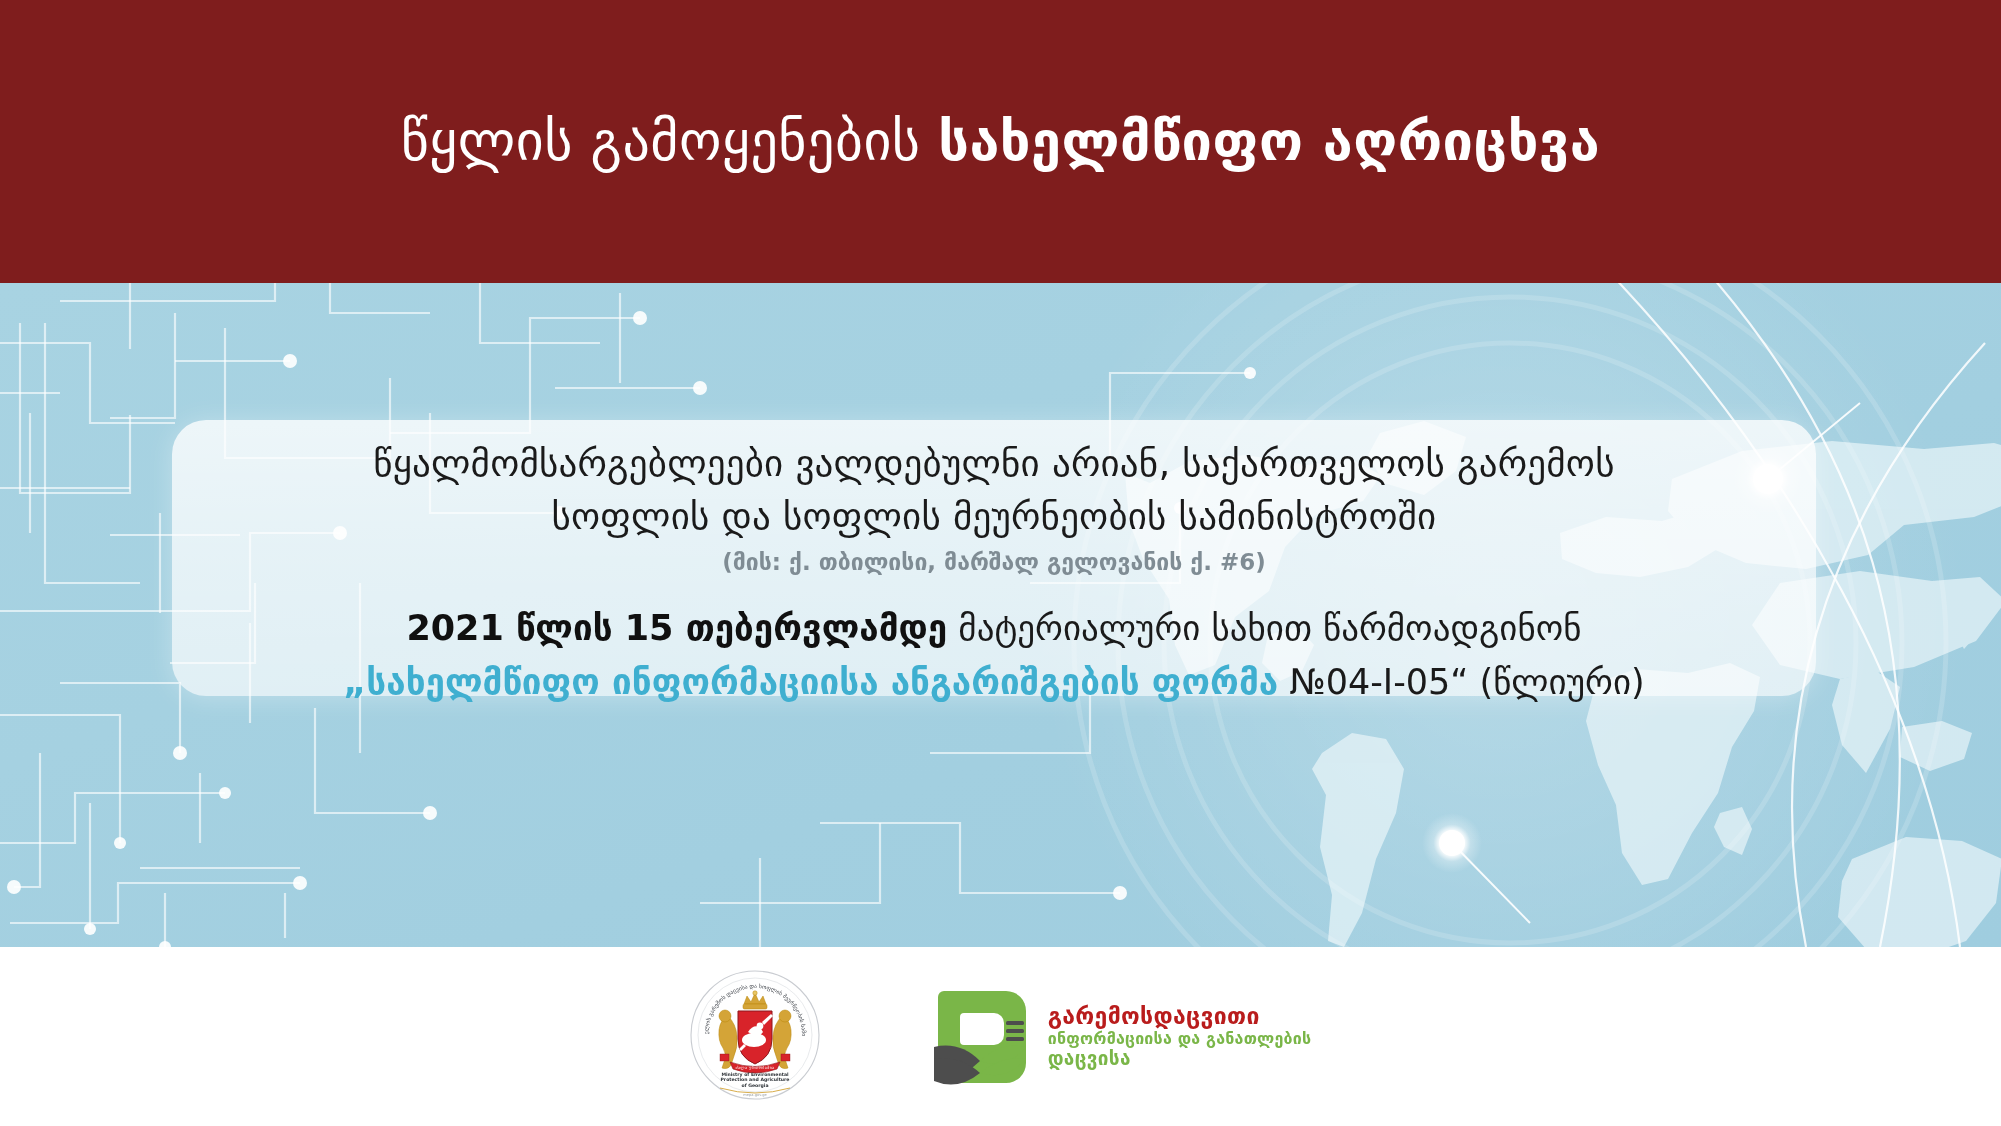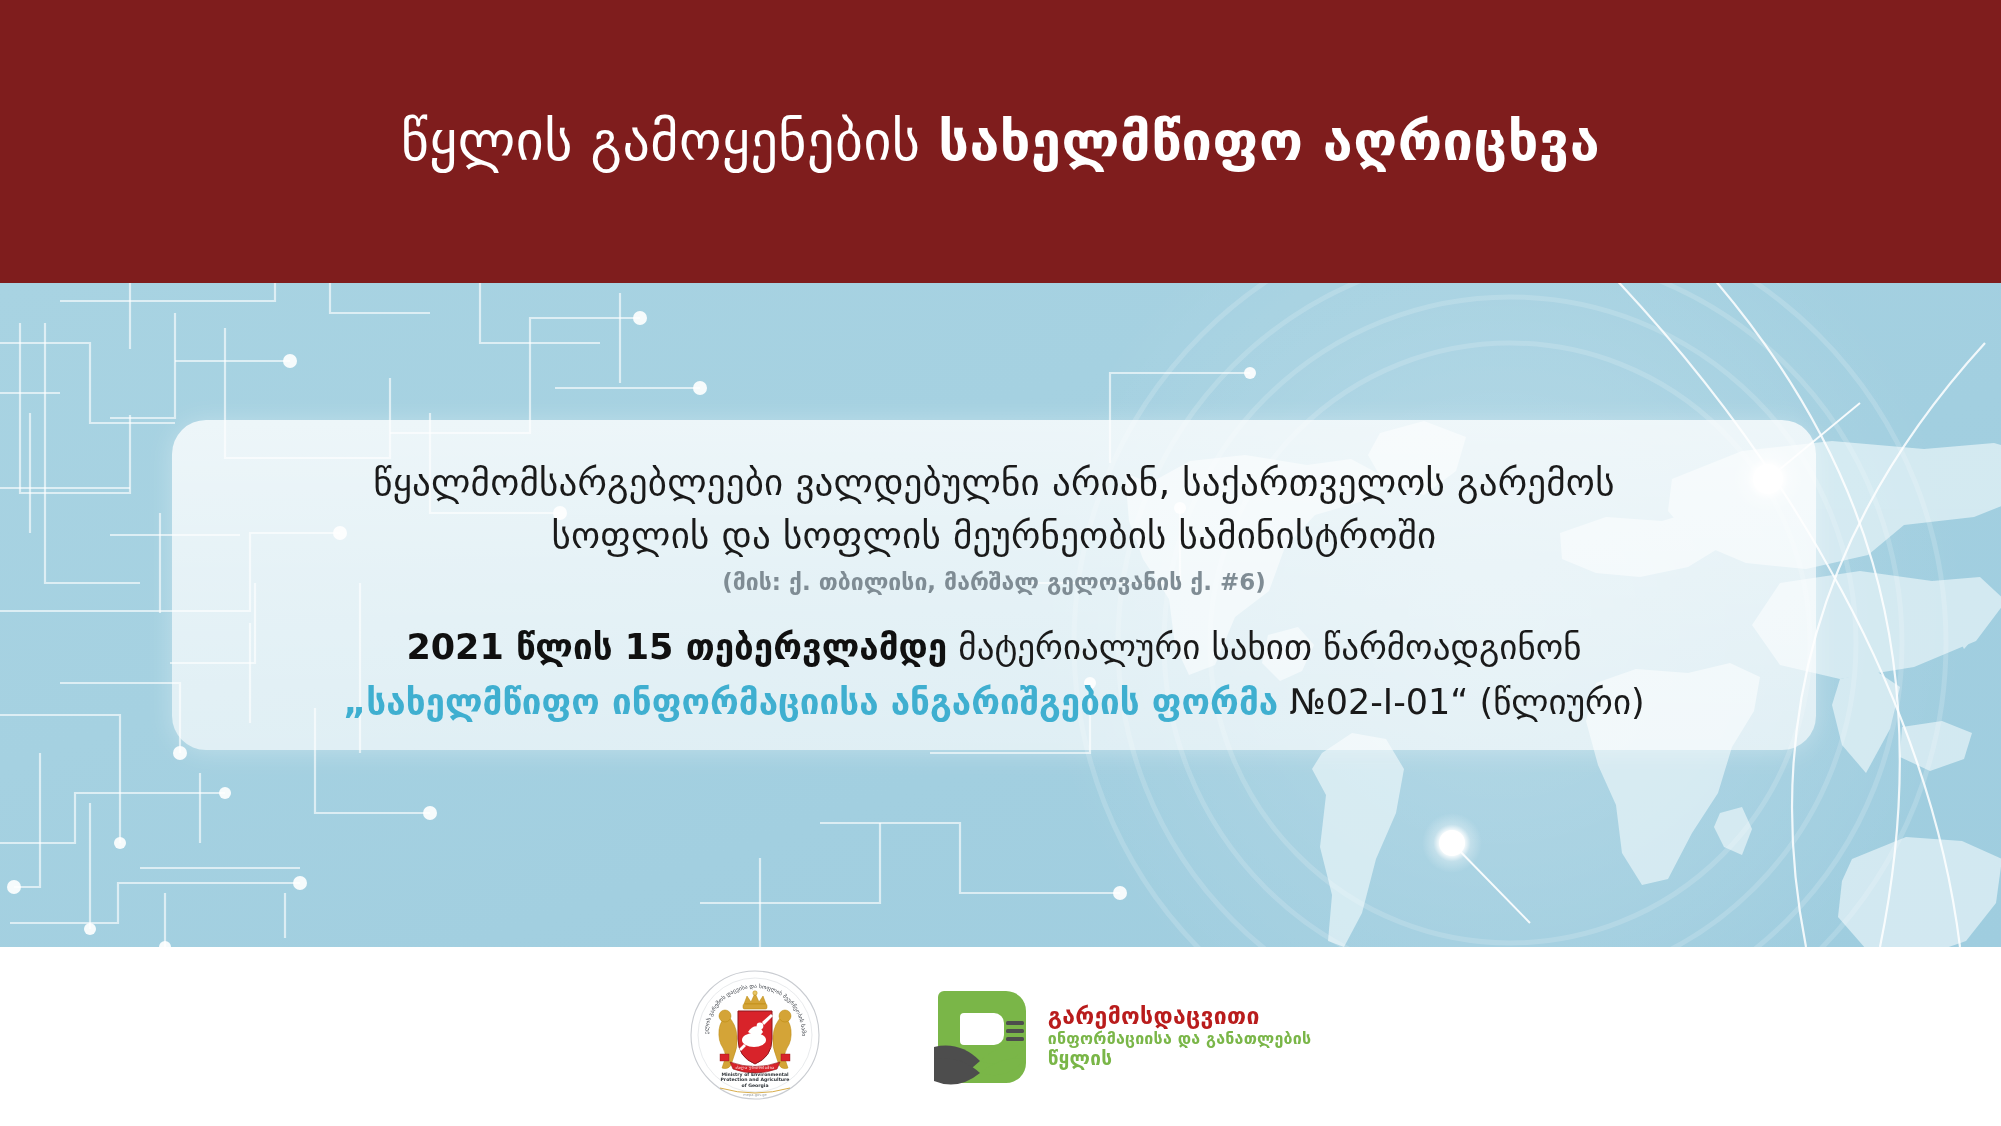--- a/index.html
+++ b/index.html
@@ -27,25 +27,25 @@
   
   .scene {
     position:absolute; left:0; top:283px; width:2001px; height:664px;
     overflow:hidden;
     background:linear-gradient(160deg,#a8d3e2 0%, #a5d1e1 35%, #a2cfe0 60%, #9fcddf 100%);
   }
   .scene-svg { position:absolute; left:0; top:0; width:2001px; height:664px; }
 
   
   .card {
-    position:absolute; left:172px; top:137px; width:1644px; height:330px;
+    position:absolute; left:172px; top:137px; width:1644px; height:276px;
     border-radius:34px;
     background:linear-gradient(180deg, rgba(255,255,255,0.80) 0%, rgba(255,255,255,0.72) 45%, rgba(255,255,255,0.66) 100%);
     box-shadow:0 2px 26px rgba(255,255,255,0.30);
-    display:flex; flex-direction:column; align-items:center; justify-content:flex-end;
+    display:flex; flex-direction:column; align-items:center; justify-content:flex-start;
     padding:18px 60px 22px;
   }
   .card-line { text-align:center; white-space:nowrap; color:#1a1a1a; }
   .l1, .l2 { font-size:37px; font-weight:400; line-height:1.42; letter-spacing:0.2px; }
   .l3 { font-size:23px; font-weight:700; color:#7f8c94; line-height:1.5; margin-top:2px; }
   .l4 { font-size:35px; line-height:1.5; margin-top:22px; }
   .l4 .bold { font-weight:700; color:#101010; }
   .l4 .reg  { font-weight:400; color:#1a1a1a; }
   .l5 { font-size:35px; line-height:1.5; margin-top:2px; }
   .l5 .accent { color:#3fafd0; font-weight:700; }
@@ -220,21 +220,21 @@
 
       <div class="card-line l2">სოფლის და სოფლის მეურნეობის სამინისტროში</div>
 
       <div class="card-line l3">(მის: ქ. თბილისი, მარშალ გელოვანის ქ. #6)</div>
 
       <div class="card-line l4">
         <span class="bold">2021 წლის 15 თებერვლამდე</span><span class="reg"> მატერიალური სახით წარმოადგინონ</span>
       </div>
 
       <div class="card-line l5">
-        <span class="accent">„</span><span class="accent">სახელმწიფო ინფორმაციისა ანგარიშგების ფორმა</span><span class="dark"> №02-I-01“ (წლიური)</span>
+        <span class="accent">„</span><span class="accent">სახელმწიფო ინფორმაციისა ანგარიშგების ფორმა</span><span class="dark"> №04-I-05“ (წლიური)</span>
       </div>
 
     </div>
   </div>
 
   <div class="footer">
 
     <div>
       <svg class="logo-ministry" viewBox="0 0 130 130">
         <defs>
@@ -298,19 +298,19 @@
           <rect x="76" y="52" width="18" height="4" rx="1.6"></rect>
         </g>
         <path d="M4 62 q26 -6 46 14 q-22 22 -46 12z" fill="#4d4d4d"></path>
         <path d="M50 76 q22 -20 46 -14 q-20 24 -46 14z" fill="#7ab648"></path>
         <path d="M4 74 q26 -4 46 14 q-22 18 -46 8z" fill="#4d4d4d"></path>
         <path d="M50 88 q22 -18 46 -14 q-20 22 -46 14z" fill="#7ab648"></path>
       </svg>
       <div class="eiec-text">
         <div class="eiec-l1">გარემოსდაცვითი</div>
         <div class="eiec-l2">ინფორმაციისა და განათლების</div>
-        <div class="eiec-l3">წყლის</div>
+        <div class="eiec-l3">დაცვისა</div>
       </div>
     </div>
 
   </div>
 
 </div>
 
 </body></html>

